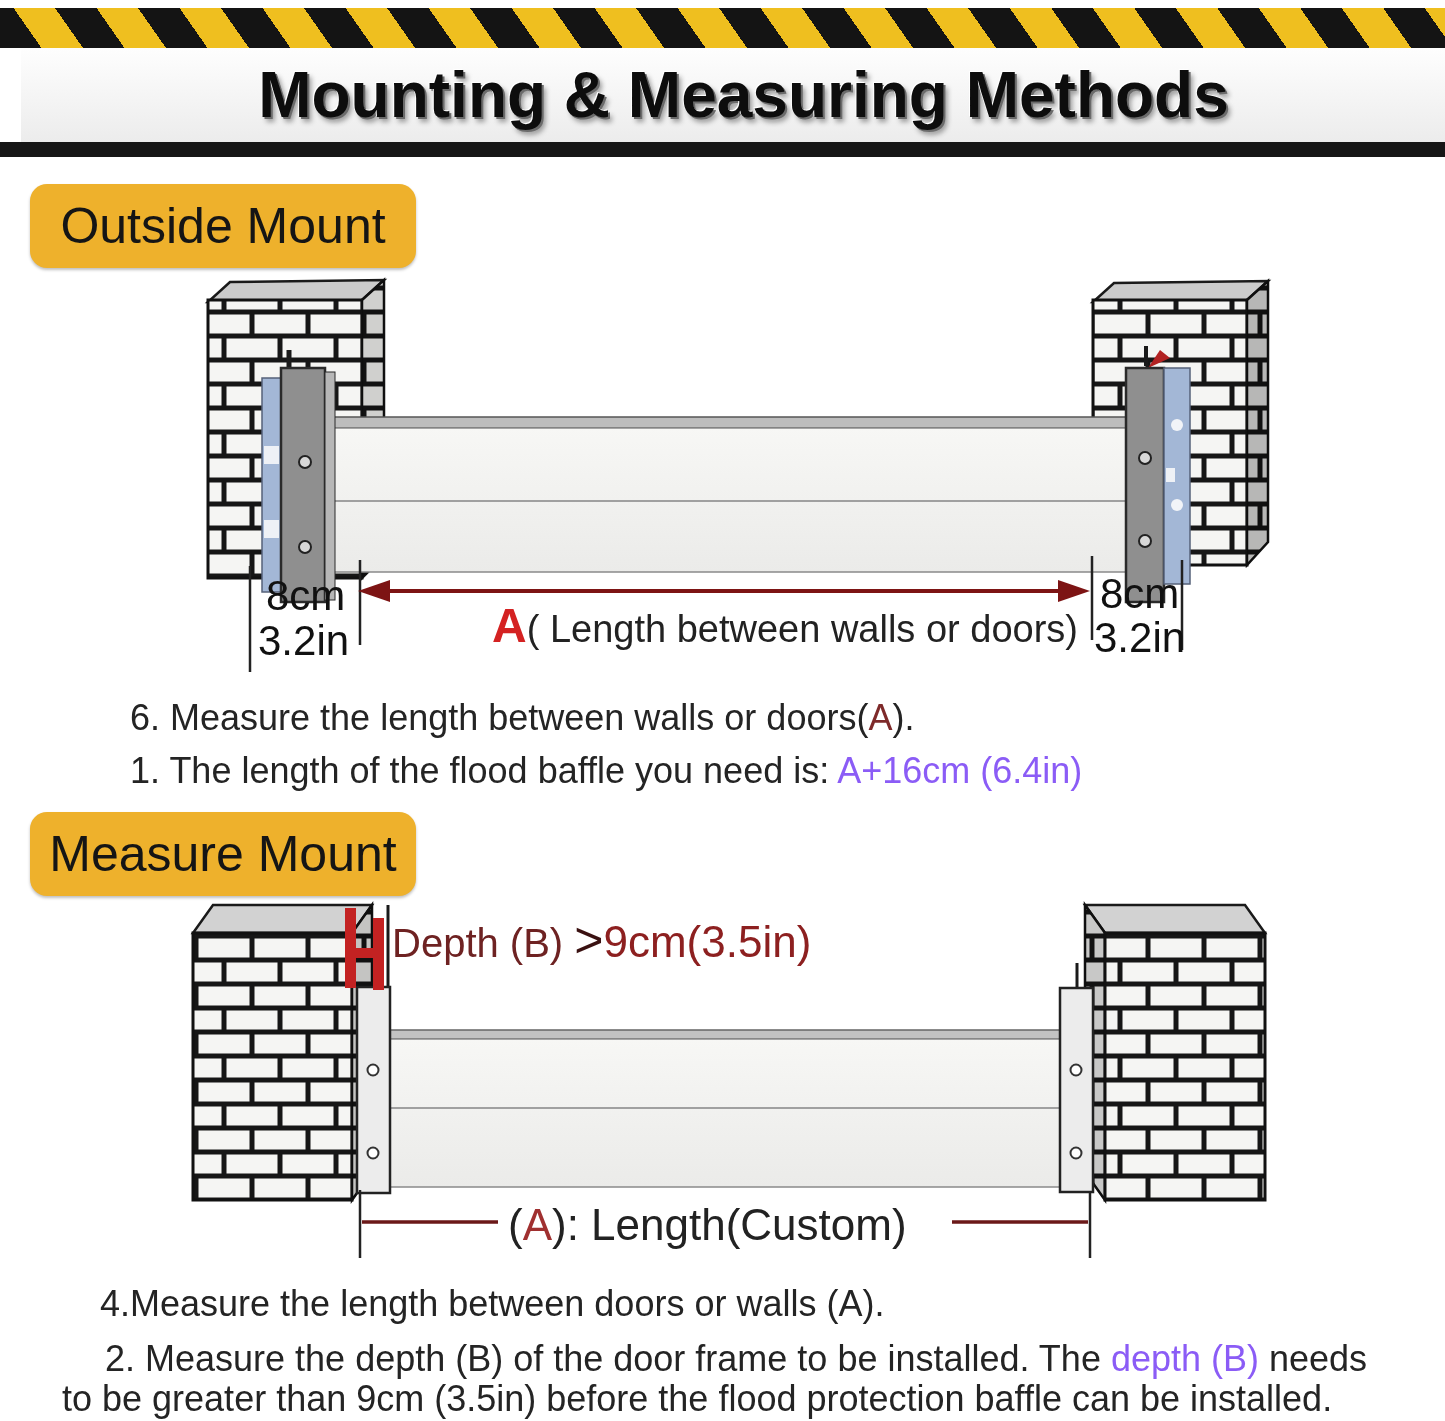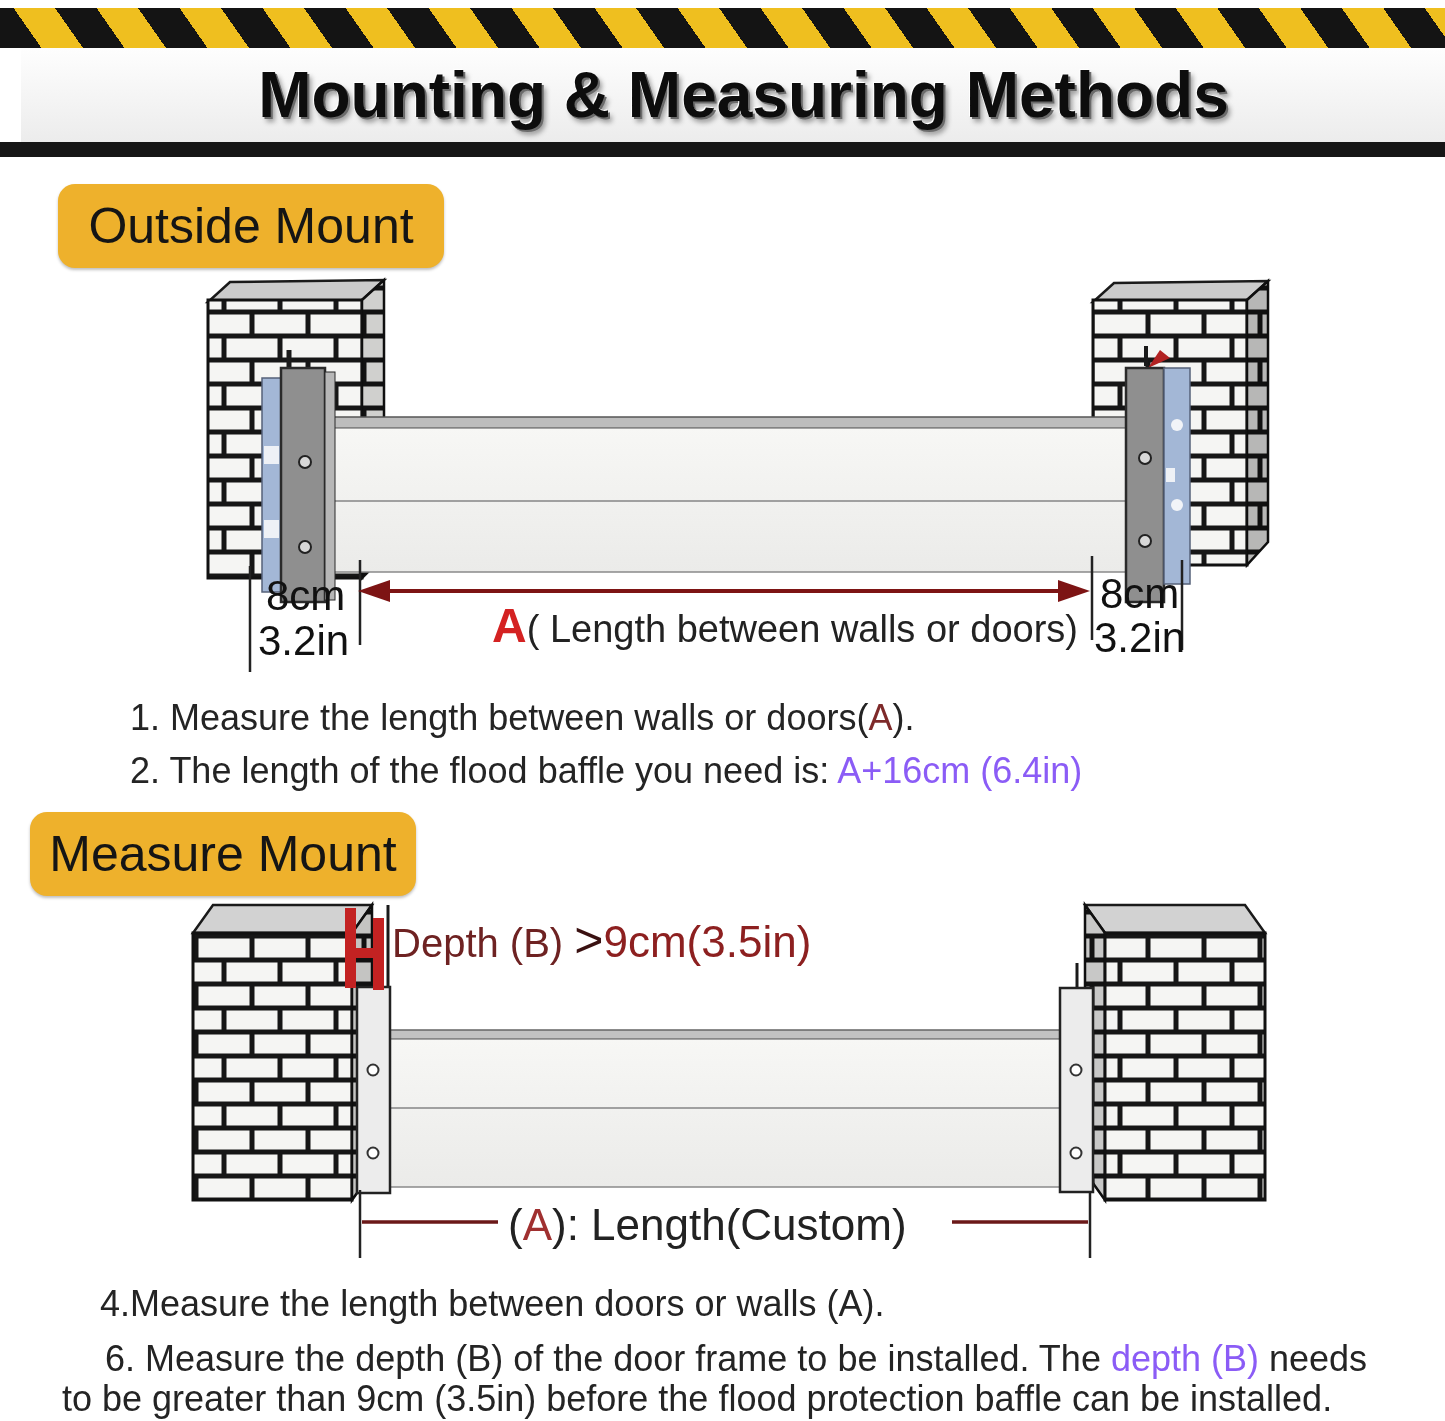--- a/index.html
+++ b/index.html
@@ -13,21 +13,21 @@
              background:linear-gradient(#fefefe,#ececec);
              display:flex;align-items:center;justify-content:center;margin-left:21px;}
   .title{font-size:64px;font-weight:700;color:#0d0d0d;letter-spacing:0px;
          text-shadow:-1px -1px 0 #ffffff,2px 2px 0 #6b6b6b,4px 5px 5px #9b9b9b;}
   .blackbar{position:absolute;left:0;top:142px;width:100%;height:15px;background:#161616;}
 
   
   .ylabel{position:absolute;left:30px;width:386px;height:84px;background:#eeb12c;
           border-radius:17px;display:flex;align-items:center;justify-content:center;
           font-size:50px;color:#151515;box-shadow:0 2px 3px rgba(0,0,0,0.25);}
-  #label-outside{top:184px;margin-left:28px;}
+  #label-outside{top:184px;}
   #label-inside{top:812px;}
 
   
   .diag{position:absolute;left:0;width:1445px;height:420px;}
   #diag1{top:260px;}
   #diag2{top:890px;}
   svg text{font-family:"Liberation Sans",sans-serif;}
 
   
   .instr{position:absolute;font-size:36px;color:#242424;white-space:nowrap;}
@@ -129,22 +129,22 @@
 
     <text x="266" y="610" font-size="42" fill="#111">8cm</text>
     <text x="258" y="655" font-size="42" fill="#111">3.2in</text>
     <text x="1100" y="608" font-size="42" fill="#111">8cm</text>
     <text x="1094" y="652" font-size="42" fill="#111">3.2in</text>
     <text x="492" y="642">
       <tspan font-size="48" font-weight="bold" fill="#d42222">A</tspan><tspan font-size="38" fill="#222">( Length between walls or doors)</tspan>
     </text>
   </svg>
 
-  <div class="instr" id="o-instr1"><span>1. Measure the length between walls or doors(</span><span class="maroon">A</span><span>).</span></div>
-  <div class="instr" id="o-instr2"><span>2. The length of the flood baffle you need is: </span><span class="red">A+16cm (6.4in)</span></div>
+  <div class="instr" id="o-instr1"><span>6. Measure the length between walls or doors(</span><span class="maroon">A</span><span>).</span></div>
+  <div class="instr" id="o-instr2"><span>1. The length of the flood baffle you need is: </span><span class="red">A+16cm (6.4in)</span></div>
 
   <div class="ylabel" id="label-inside">
     <span>Measure Mount</span>
   </div>
 
   <svg id="diag2" class="diag" viewBox="0 890 1445 420">
     <defs>
       <pattern id="brick2" width="112" height="48" patternUnits="userSpaceOnUse">
         <rect x="0" y="0" width="112" height="48" fill="#f3f3f1"></rect>
         <g stroke="#161616" stroke-width="3" fill="#f5f5f3">
@@ -213,16 +213,16 @@
       <line x1="362" y1="1222" x2="498" y2="1222"></line>
       <line x1="952" y1="1222" x2="1088" y2="1222"></line>
     </g>
 
     <text x="508" y="1240" font-size="44">
       <tspan fill="#222">(</tspan><tspan fill="#a03030">A</tspan><tspan fill="#222">): Length(Custom)</tspan>
     </text>
   </svg>
 
   <div class="instr" id="i-instr1"><span>4.Measure the length between doors or walls (A).</span></div>
-  <div class="instr" id="i-instr2"><span>6. Measure the depth (B) of the door frame to be installed. The </span><span class="red">depth (B)</span><span> needs</span></div>
+  <div class="instr" id="i-instr2"><span>2. Measure the depth (B) of the door frame to be installed. The </span><span class="red">depth (B)</span><span> needs</span></div>
   <div class="instr" id="i-instr3"><span>to be greater than 9cm (3.5in) before the flood protection baffle can be installed.</span></div>
 
 </div>
 
 </body></html>

